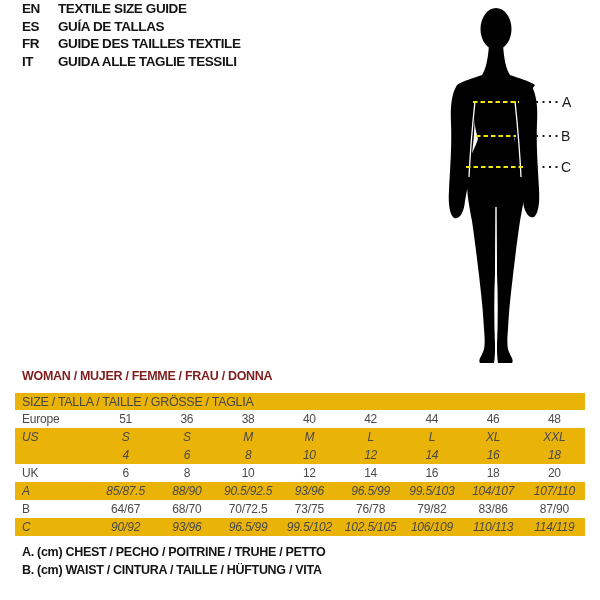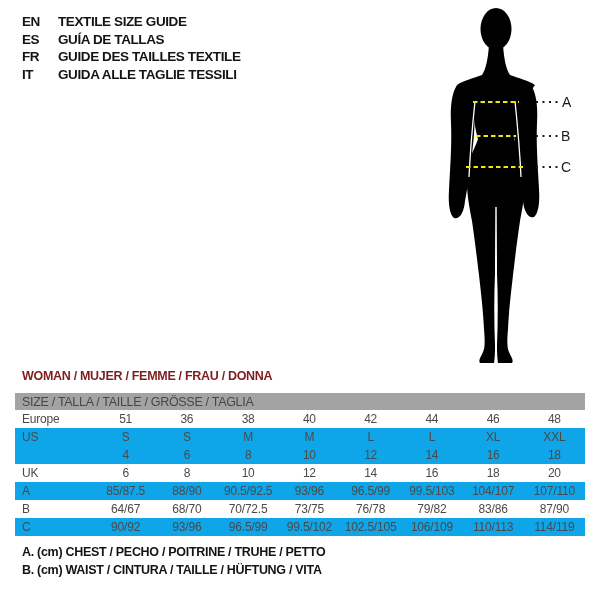--- a/index.html
+++ b/index.html
@@ -1,48 +1,48 @@
 <!DOCTYPE html>
 <html><head>
 <meta charset="utf-8">
 <style>
   html,body{margin:0;padding:0;}
   body{
     width:600px;height:600px;position:relative;background:#ffffff;
     font-family:"Liberation Sans","DejaVu Sans",sans-serif;overflow:hidden;
   }
   
-  .lang-block{position:absolute;left:22px;top:13px;}
+  .lang-block{position:absolute;left:22px;top:0;}
   .lang-row{display:flex;height:17.5px;align-items:center;}
   .lang-code,.lang-text{
     font-size:13.5px;font-weight:bold;color:#141414;letter-spacing:-0.4px;white-space:nowrap;
   }
   .lang-code{width:36px;}
   
   .figure-wrap{position:absolute;left:408px;top:5px;width:192px;height:365px;}
   .marker-label{position:absolute;font-size:14px;color:#1a1a1a;font-weight:400;}
   #marker-a{left:562px;top:94px;}
   #marker-b{left:561px;top:128px;}
   #marker-c{left:561px;top:159px;}
   
   .section-title{
     position:absolute;left:22px;top:369px;font-size:12.5px;font-weight:bold;
     color:#7f1d1d;letter-spacing:-0.3px;white-space:nowrap;
   }
   
   .size-table{position:absolute;left:15px;top:393px;width:570px;color:#4a4a4a;}
   .thead{
-    height:17px;background:#a3a3a3;display:flex;align-items:center;
+    height:17px;background:#eab308;display:flex;align-items:center;
     padding-left:7px;box-sizing:border-box;font-size:12.5px;letter-spacing:-0.3px;color:#474747;
   }
   .trow{
     display:grid;grid-template-columns:80px repeat(8,1fr);
     height:18px;align-items:center;font-size:12px;letter-spacing:-0.2px;
   }
-  .trow.stripe{background:#0ea5e9;}
+  .trow.stripe{background:#eab308;font-style:italic;}
   .tlabel{padding-left:7px;text-align:left;}
   .tcell{text-align:center;}
   
   .legend-block{position:absolute;left:22px;top:543px;}
   .legend-line{
     font-size:12.5px;font-weight:bold;line-height:18px;color:#141414;
     letter-spacing:-0.3px;white-space:nowrap;
   }
 </style>
 </head>

